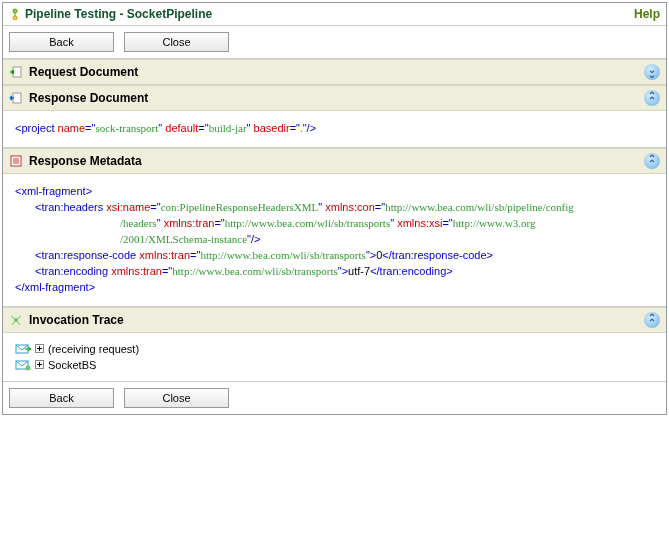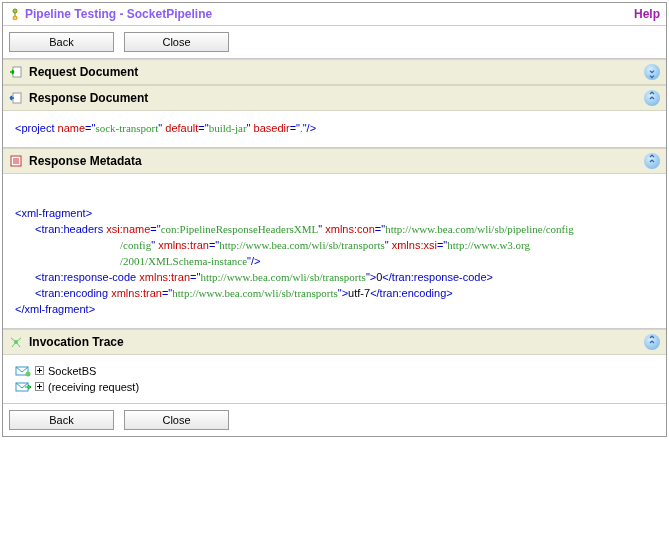--- a/index.html
+++ b/index.html
@@ -18,27 +18,27 @@
     background: #fff;
     border-bottom: 1px solid #ccc;
     padding: 4px 6px;
     display: flex;
     justify-content: space-between;
     align-items: center;
   }
   .header-bar .title {
     font-weight: bold;
     font-size: 12px;
-    color: #8b5cf6;
+    color: #14532d;
     display: flex;
     align-items: center;
     gap: 4px;
   }
   .help-link {
-    color: #a21caf;
+    color: #4d7c0f;
     font-weight: bold;
     font-size: 12px;
     cursor: pointer;
   }
   .small-icon {
     display: inline-flex;
     align-items: center;
     justify-content: center;
   }
   .btn-row {
@@ -116,21 +116,21 @@
   }
   .trace-row {
     display: flex;
     align-items: center;
     gap: 4px;
     padding: 2px 0;
   }
   .trace-text { color: #000; }
   .ind2 { padding-left: 20px; display: block; }
   .ind4 { padding-left: 85px; display: block; }
-  .nowrap { white-space: normal; margin-top: 22px; }
+  .nowrap { white-space: normal; }
 </style>
 </head>
 <body>
 
 <div class="container">
 
   <div class="header-bar">
     <span class="title">
       <span class="small-icon">
         <svg width="12" height="12">
@@ -202,21 +202,21 @@
       <span class="chevrons">⌃<br>⌃</span>
     </span>
   </div>
   <div class="section-body nowrap">
     <div><span class="tag-open">&lt;<span>xml-fragment</span>&gt;</span></div>
     <div class="ind2">
       <span class="tag-open">&lt;<span>tran:headers</span></span>
       <span class="tag-attr">xsi:name</span><span class="tag-open">="</span><span class="attr-val">con:PipelineResponseHeadersXML</span><span class="tag-open">"</span>
       <span class="tag-attr">xmlns:con</span><span class="tag-open">="</span><span class="attr-val">http://www.bea.com/wli/sb/pipeline/config</span>
       <span class="ind4">
-        <span class="attr-val">/config</span><span class="tag-open">"</span>
+        <span class="attr-val">/headers</span><span class="tag-open">"</span>
         <span class="tag-attr">xmlns:tran</span><span class="tag-open">="</span><span class="attr-val">http://www.bea.com/wli/sb/transports</span><span class="tag-open">"</span>
         <span class="tag-attr">xmlns:xsi</span><span class="tag-open">="</span><span class="attr-val">http://www.w3.org</span>
       </span>
       <span class="ind4">
         <span class="attr-val">/2001/XMLSchema-instance</span><span class="tag-open">"/&gt;</span>
       </span>
     </div>
     <div class="ind2">
       <span class="tag-open">&lt;<span>tran:response-code</span></span>
       <span class="tag-attr">xmlns:tran</span><span class="tag-open">="</span><span class="attr-val">http://www.bea.com/wli/sb/transports</span><span class="tag-open">"&gt;</span><span class="tag-text">0</span><span class="tag-open">&lt;/<span>tran:response-code</span>&gt;</span>
@@ -244,48 +244,48 @@
     <span class="collapse-btn">
       <span class="chevrons">⌃<br>⌃</span>
     </span>
   </div>
   <div class="trace-body">
     <div class="trace-row">
       <span class="small-icon">
         <svg width="16" height="12">
             <rect x="1" y="2" width="12" height="8" fill="#fff" stroke="#39c"></rect>
             <path d="M1 2 L7 7 L13 2" stroke="#39c" fill="none"></path>
-            <circle cx="13" cy="9" r="2.5" fill="#6c6"></circle>
+            <path d="M10 6 L16 6 M13 4 L16 6 L13 8" stroke="#0a0" fill="none"></path>
           </svg>
       </span>
       <span class="small-icon">
         <svg width="9" height="9">
             <rect x="0.5" y="0.5" width="8" height="8" fill="#fff" stroke="#888"></rect>
             <line x1="2" y1="4.5" x2="7" y2="4.5" stroke="#000"></line>
             <line x1="4.5" y1="2" x2="4.5" y2="7" stroke="#000"></line>
           </svg>
       </span>
-      <span class="trace-text">SocketBS</span>
+      <span class="trace-text">(receiving request)</span>
     </div>
     <div class="trace-row">
       <span class="small-icon">
         <svg width="16" height="12">
             <rect x="1" y="2" width="12" height="8" fill="#fff" stroke="#39c"></rect>
             <path d="M1 2 L7 7 L13 2" stroke="#39c" fill="none"></path>
-            <path d="M10 6 L16 6 M13 4 L16 6 L13 8" stroke="#0a0" fill="none"></path>
+            <circle cx="13" cy="9" r="2.5" fill="#6c6"></circle>
           </svg>
       </span>
       <span class="small-icon">
         <svg width="9" height="9">
             <rect x="0.5" y="0.5" width="8" height="8" fill="#fff" stroke="#888"></rect>
             <line x1="2" y1="4.5" x2="7" y2="4.5" stroke="#000"></line>
             <line x1="4.5" y1="2" x2="4.5" y2="7" stroke="#000"></line>
           </svg>
       </span>
-      <span class="trace-text">(receiving request)</span>
+      <span class="trace-text">SocketBS</span>
     </div>
   </div>
 
   <div class="btn-row bottom">
     <button class="btn">Back</button>
     <button class="btn">Close</button>
   </div>
 
 </div>
 

